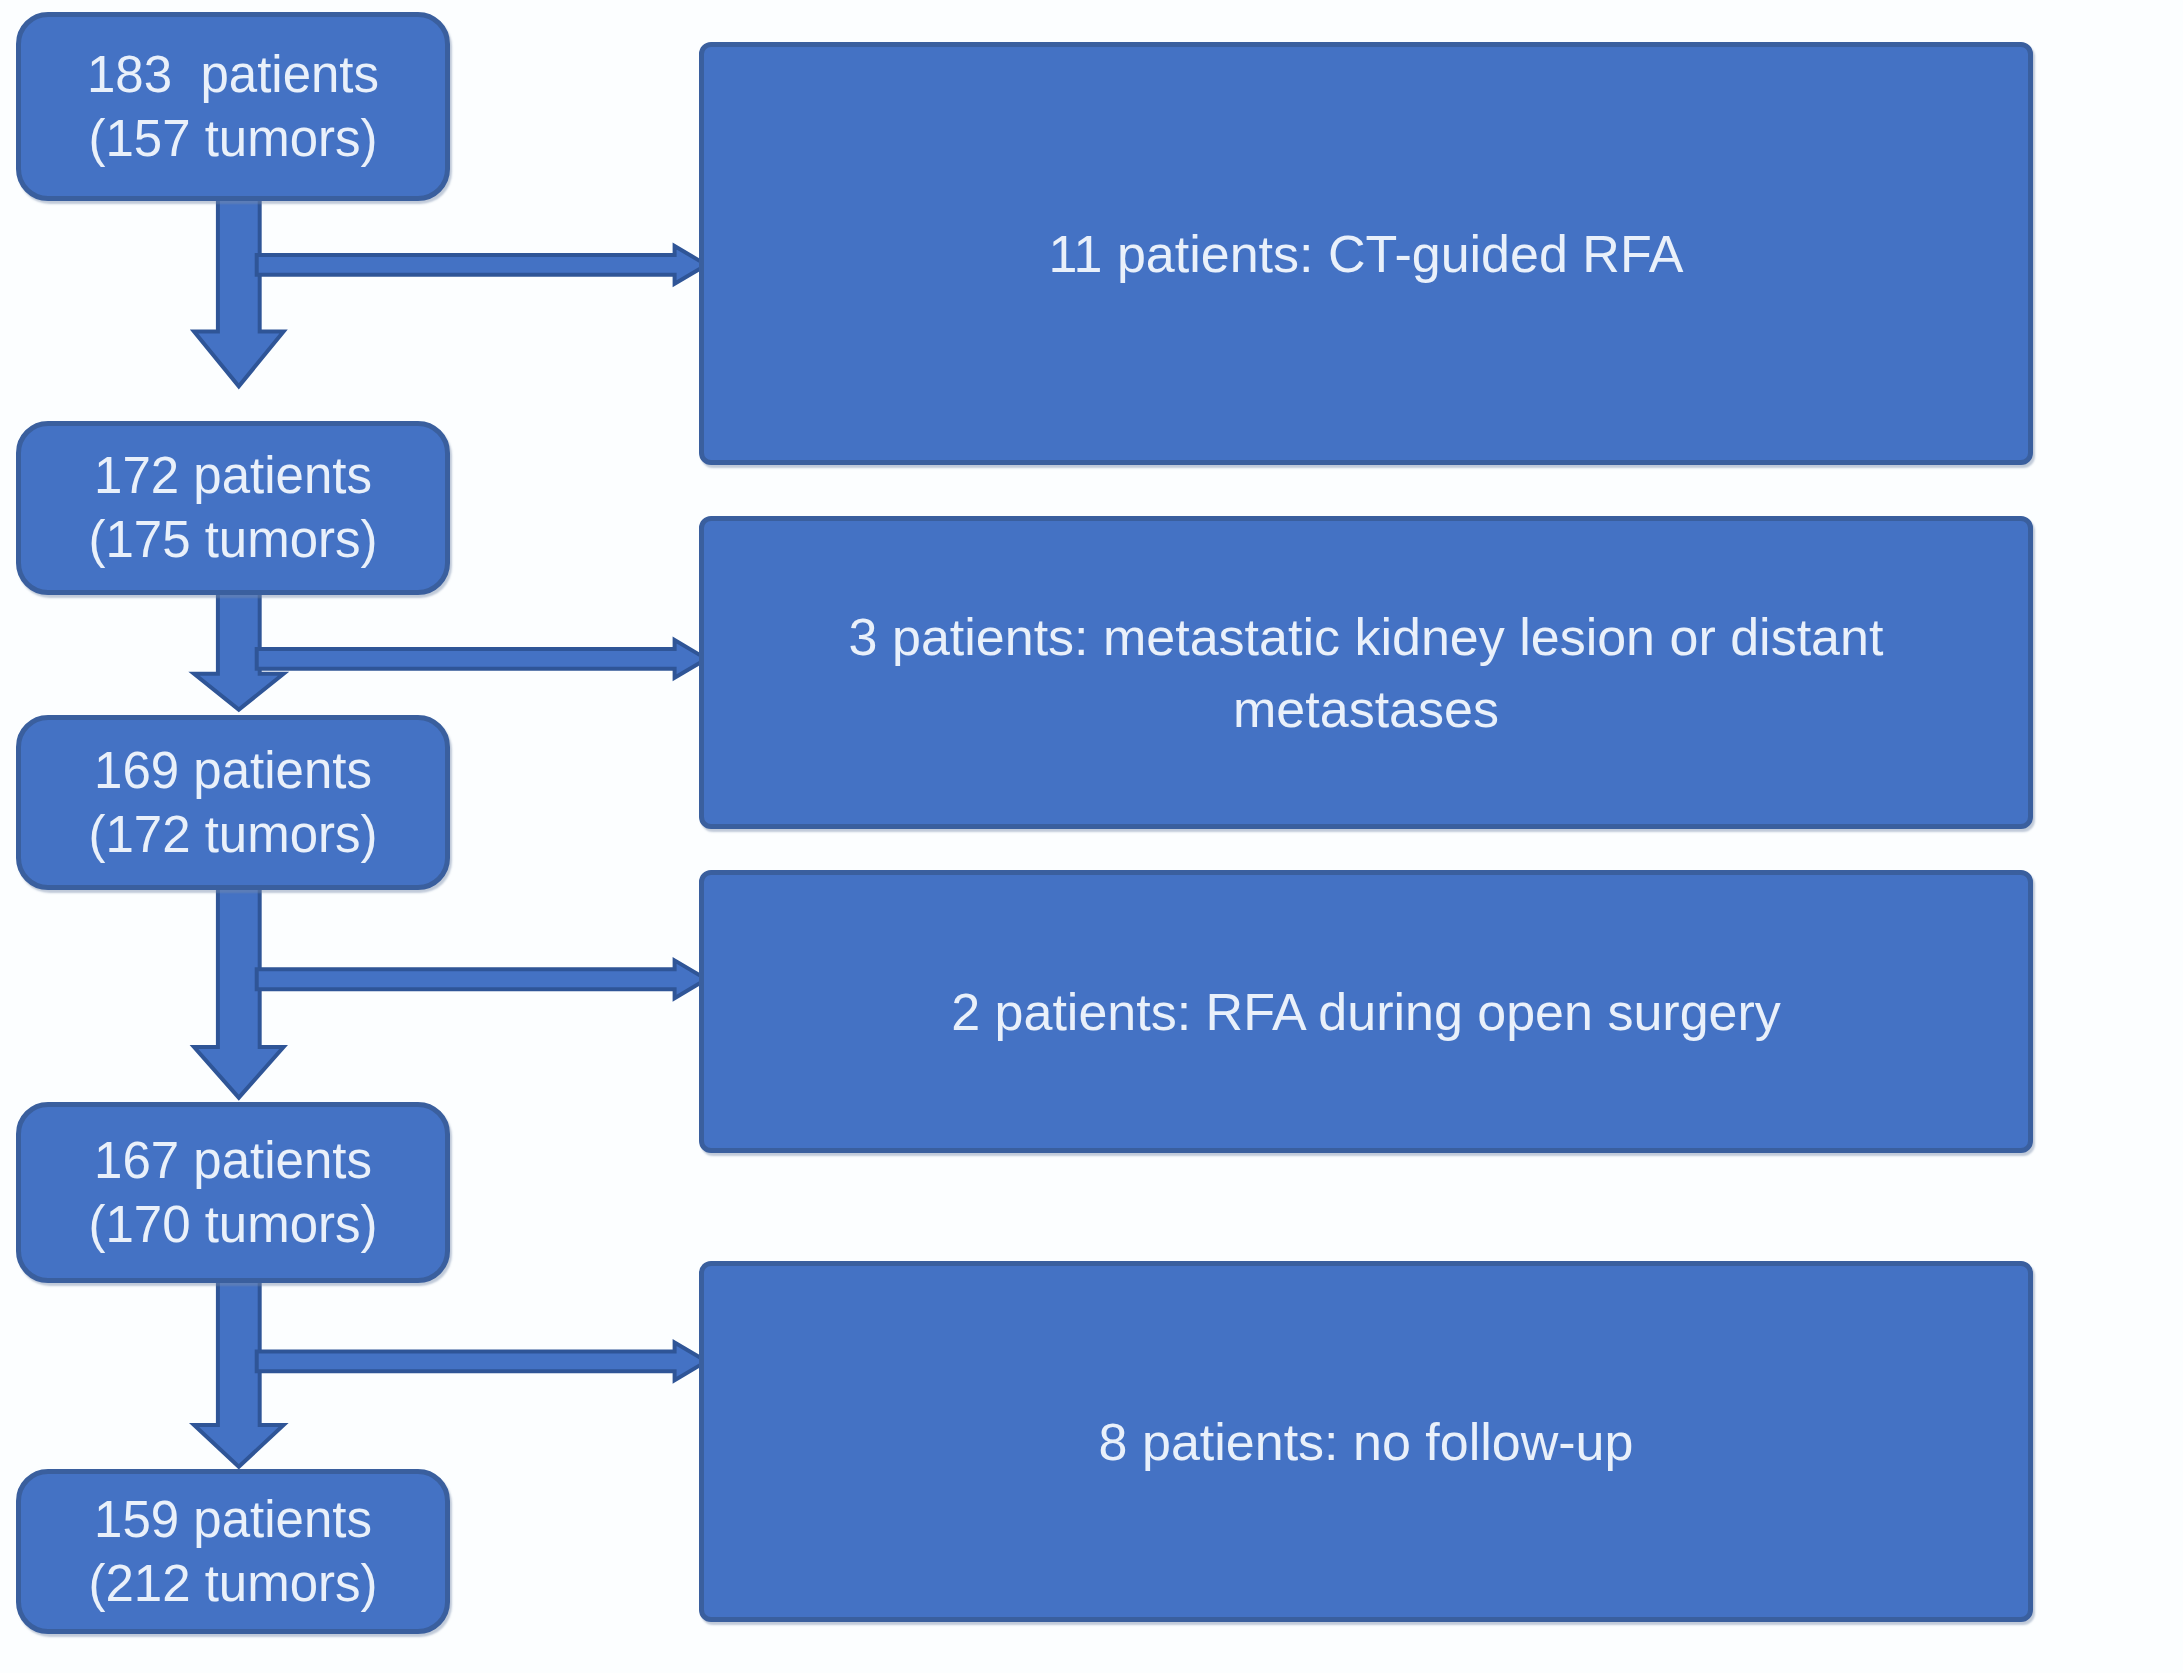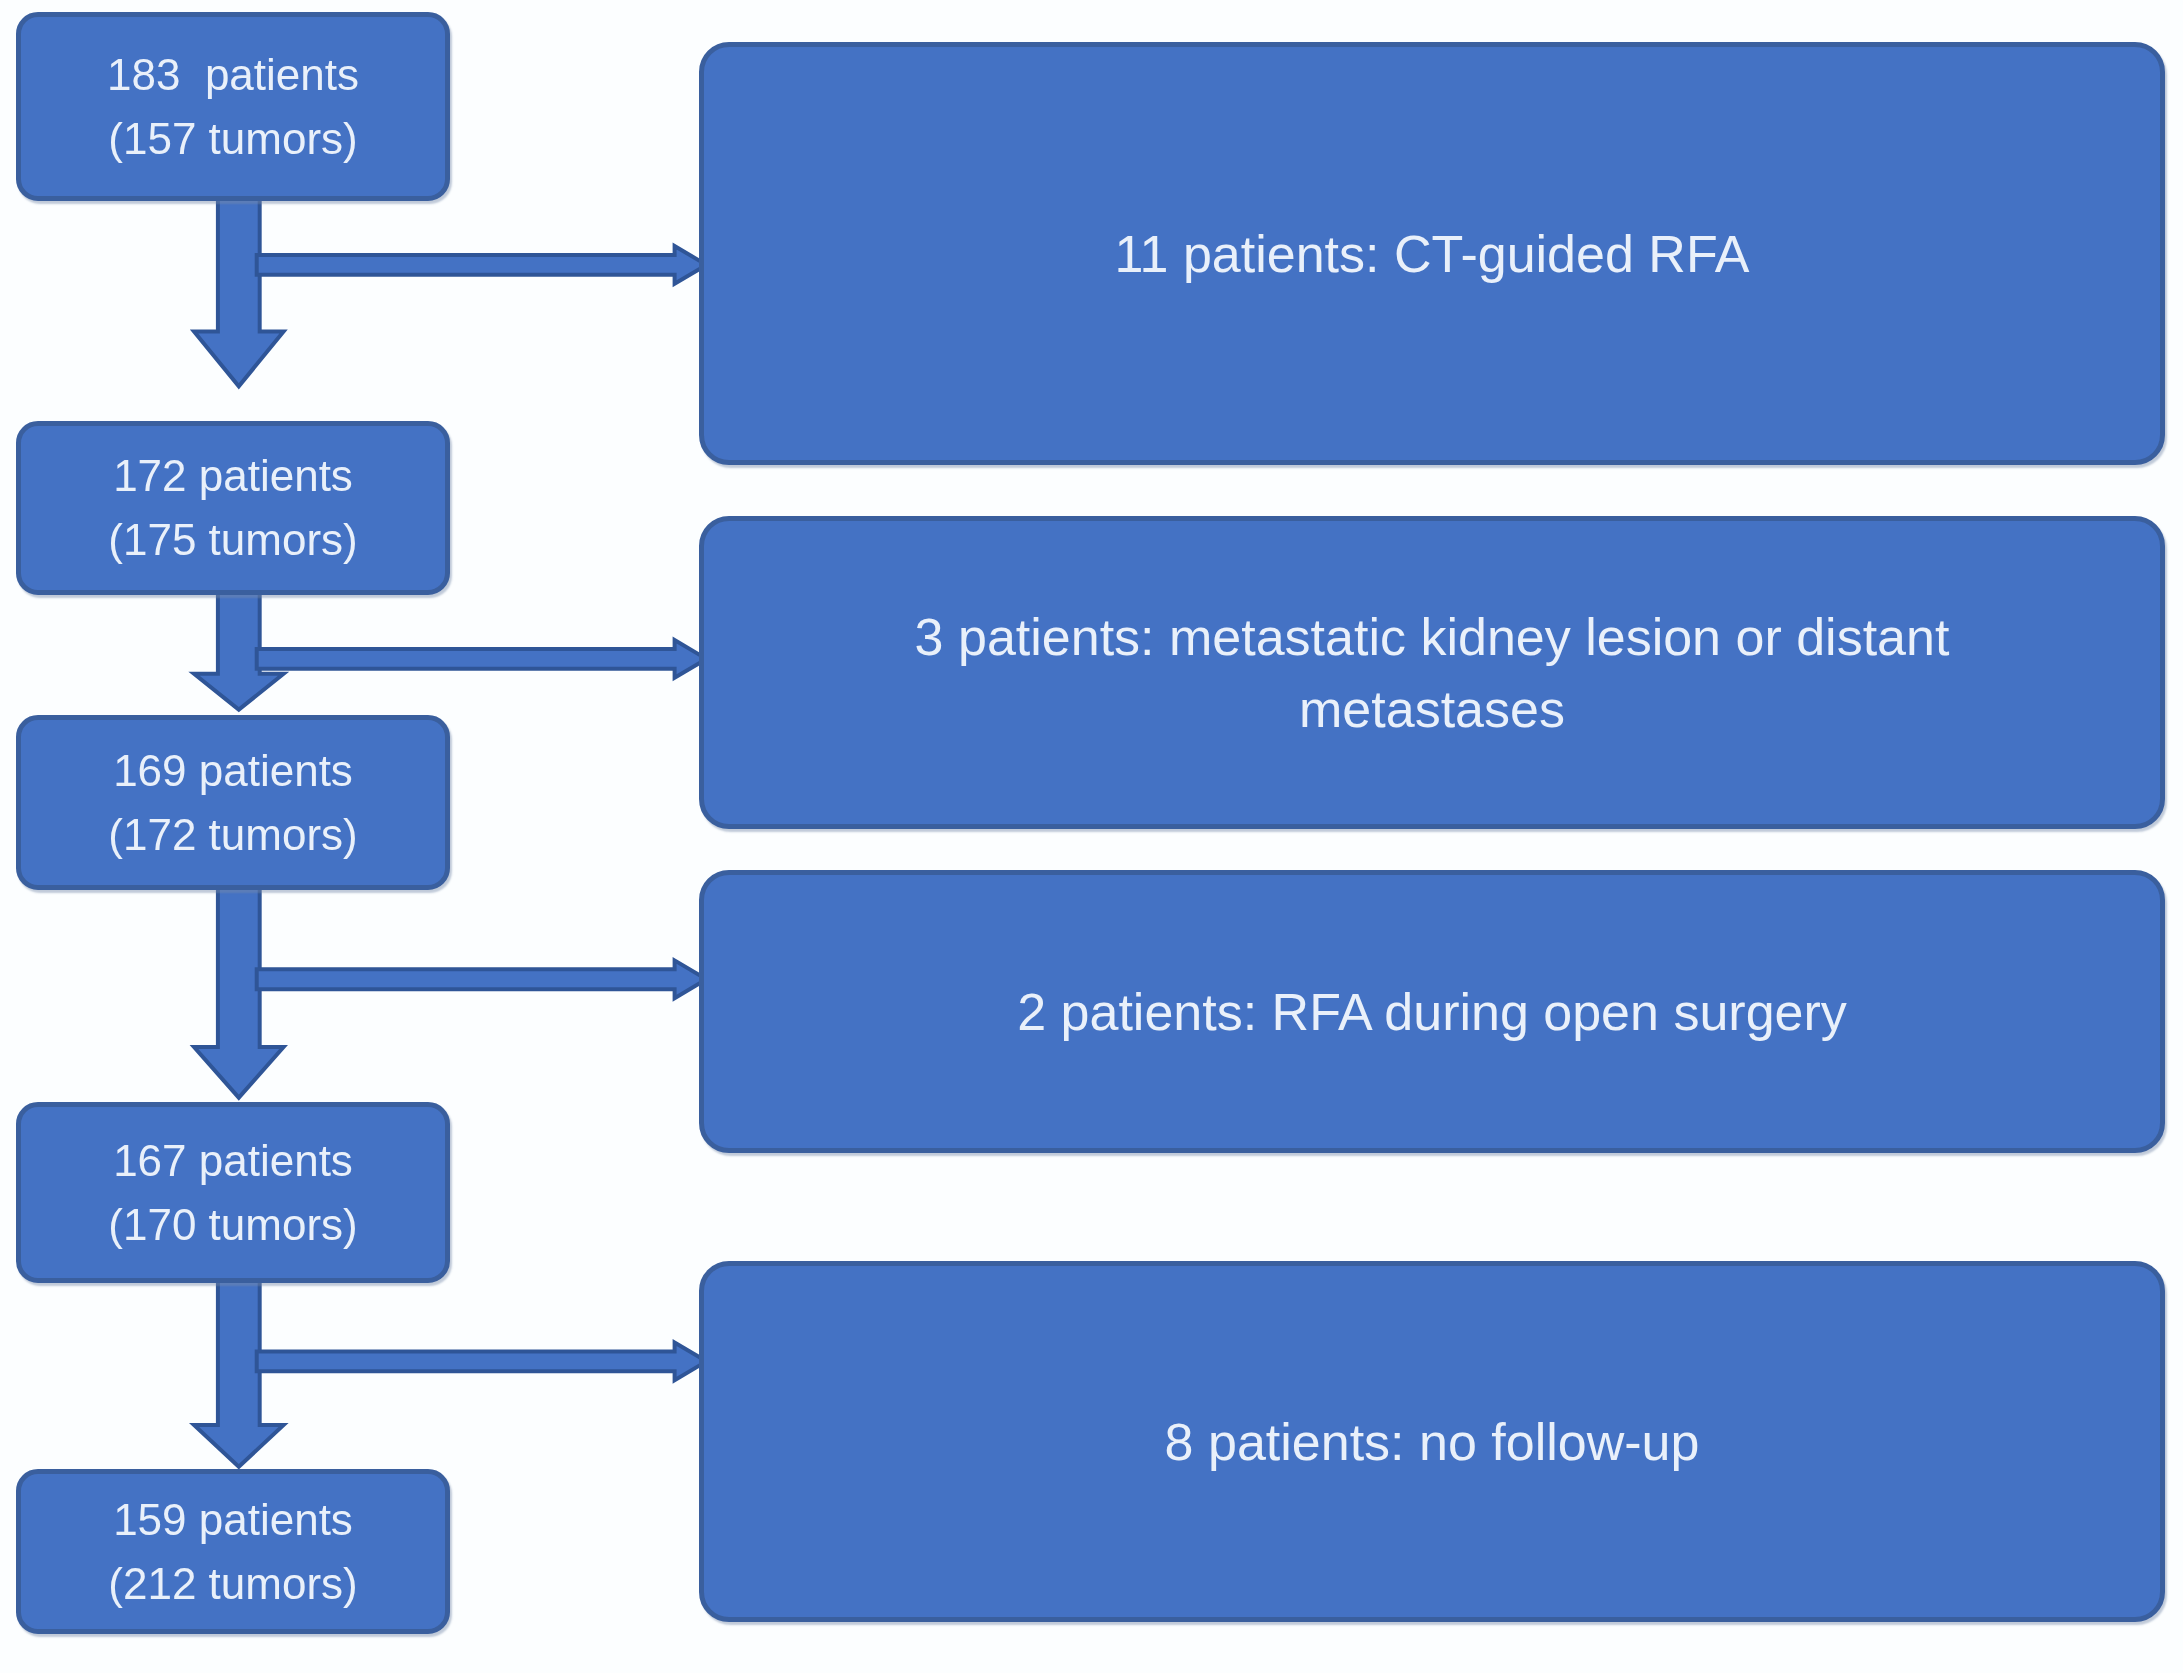--- a/index.html
+++ b/index.html
@@ -43,28 +43,28 @@
     display: flex;
     flex-direction: column;
     align-items: center;
     justify-content: center;
     color: var(--text-color);
     box-shadow: 2px 3px 2px rgba(120, 140, 170, 0.45);
   }
   .stage-box {
     left: 16px;
     width: 434px;
-    border-radius: 22px;
-    font-size: 44px;
+    border-radius: 32px;
+    font-size: 51px;
     line-height: 64px;
   }
   .exclusion-box {
     left: 699px;
-    width: 1466px;
-    border-radius: 30px;
+    width: 1334px;
+    border-radius: 12px;
     font-size: 52px;
     line-height: 72px;
     padding: 0 90px;
     text-align: center;
   }
   .box-line { white-space: pre; }
   #stage-1 { top: 12px;   height: 189px; }
   #stage-2 { top: 387px;  height: 174px; margin-top: 34px; }
   #stage-3 { top: 715px;  height: 175px; text-align: right; }
   #stage-4 { top: 1102px; height: 181px; }

